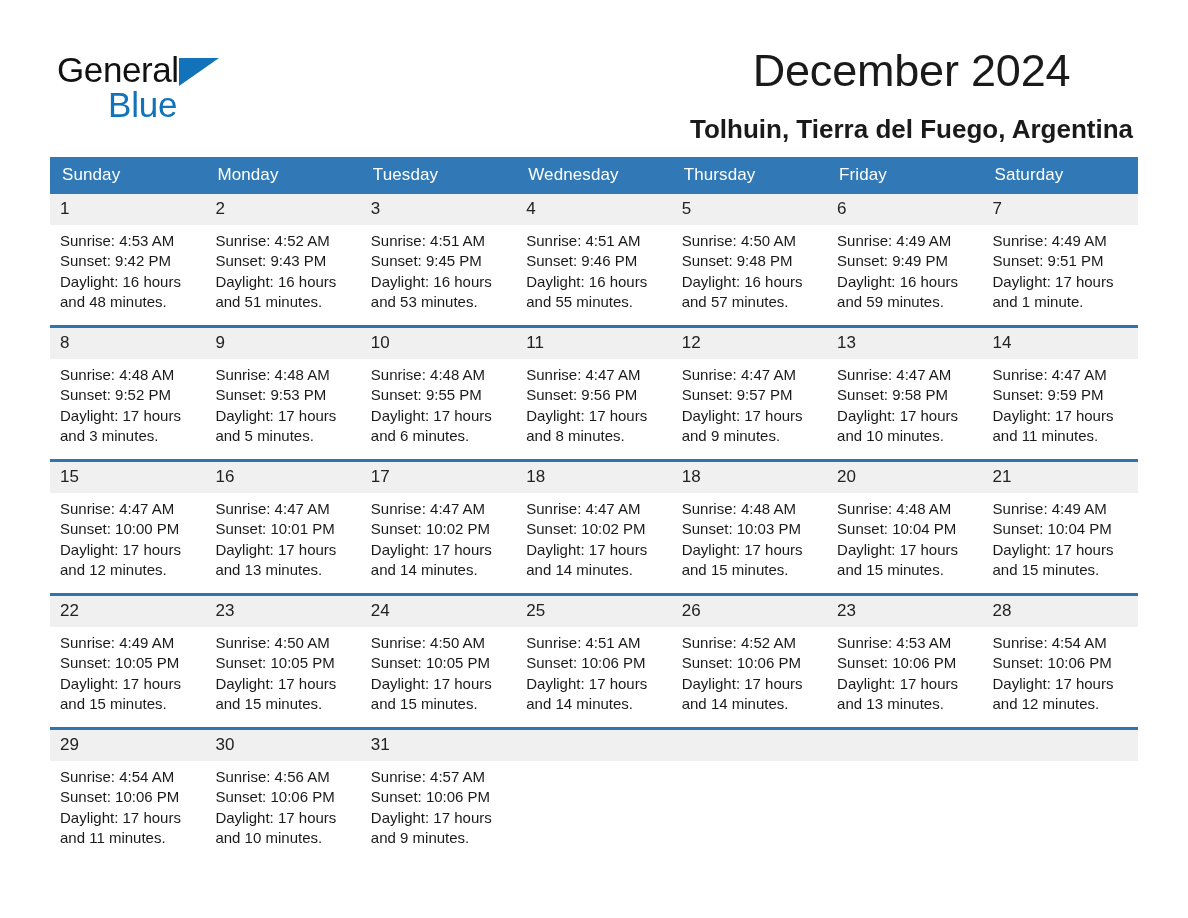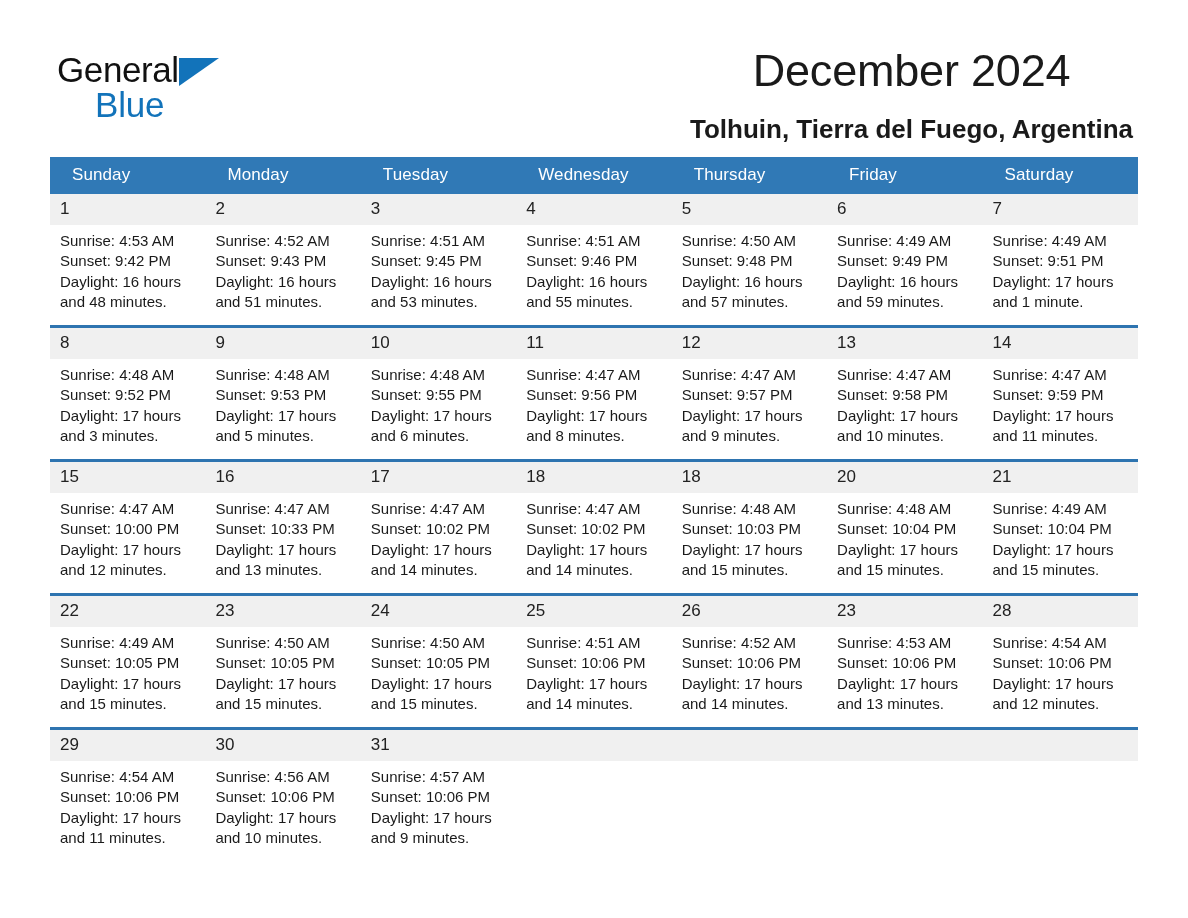--- a/index.html
+++ b/index.html
@@ -50,21 +50,21 @@
     vertical-align: top;
     margin-left: 0px;
     margin-top: 6px;
     width: 0;
     height: 0;
     border-left: 40px solid #1273ba;
     border-bottom: 28px solid transparent;
   }
   .logo-line2 {
     position: absolute;
-    left: 38px;
+    left: 51px;
     top: 35px;
     font-size: 35px;
     color: #1273ba;
     letter-spacing: -0.2px;
   }
 
   .title-block {
     position: absolute;
     right: 5px;
     top: 0px;
@@ -97,21 +97,21 @@
     table-layout: fixed;
   }
   .calendar col { width: 155.43px; }
 
   .calendar thead th {
     background: #3079b6;
     color: #ffffff;
     font-size: 17px;
     font-weight: normal;
     text-align: left;
-    padding: 8px 0 9px 22px;
+    padding: 8px 0 9px 12px;
     height: 18px;
     vertical-align: middle;
     letter-spacing: 0.1px;
   }
 
   .week-row > td {
     padding: 0;
     vertical-align: top;
     border-top: 3px solid #2e74b0;
     background: #ffffff;
@@ -342,21 +342,21 @@
             <div>Sunset: 10:00 PM</div>
             <div class="wrapline">Daylight: 17 hours and 12 minutes.</div>
           </div>
         </div>
           </td>
         <td>
             <div class="cell">
           <div class="daynum">16</div>
           <div class="info">
             <div>Sunrise: 4:47 AM</div>
-            <div>Sunset: 10:33 PM</div>
+            <div>Sunset: 10:01 PM</div>
             <div class="wrapline">Daylight: 17 hours and 13 minutes.</div>
           </div>
         </div>
           </td>
         <td>
             <div class="cell">
           <div class="daynum">17</div>
           <div class="info">
             <div>Sunrise: 4:47 AM</div>
             <div>Sunset: 10:02 PM</div>

